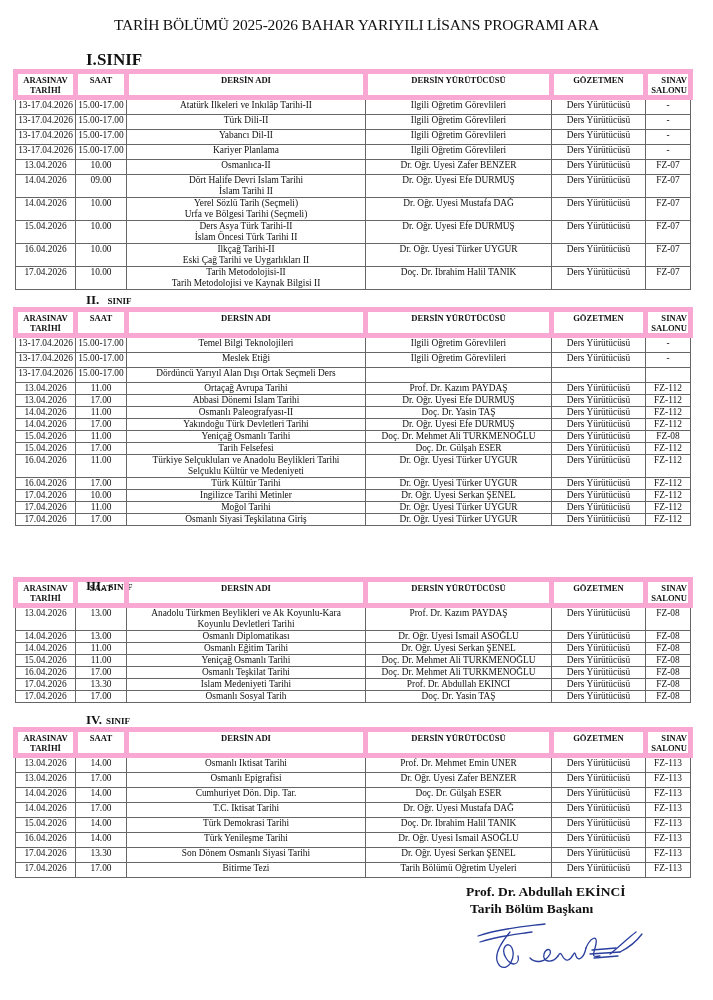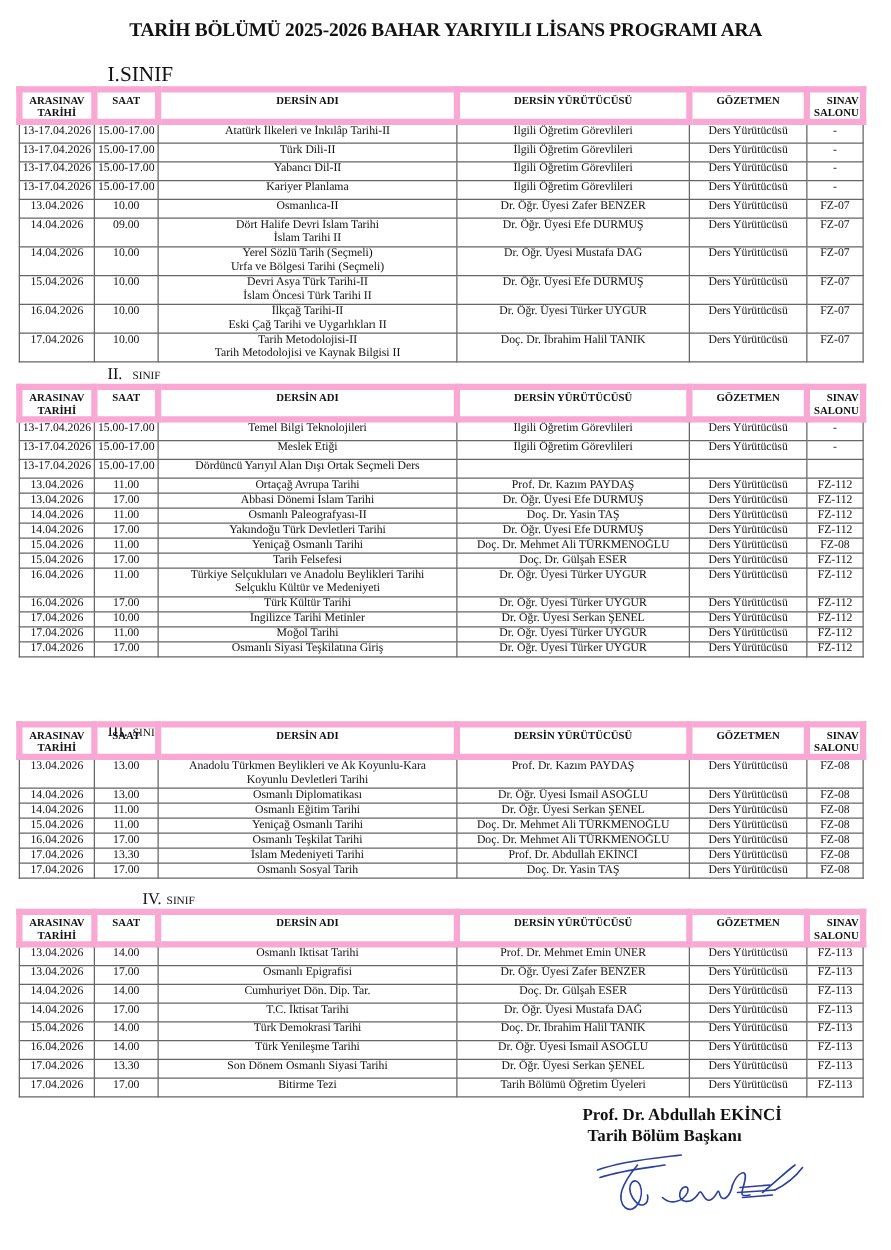--- a/index.html
+++ b/index.html
@@ -2,32 +2,32 @@
 <html><head>
 <meta charset="utf-8">
 <style>
   html, body { margin: 0; padding: 0; background: #ffffff; }
   body {
     width: 713px; height: 1000px; position: relative; overflow: hidden;
     font-family: "Liberation Serif", "DejaVu Serif", serif; color: #111;
   }
   .title {
     position: absolute; left: 0; top: 16px; width: 713px; text-align: center;
-    font-weight: bold; font-size: 15.5px; line-height: 17px; letter-spacing: -0.2px;
+    font-weight: normal; font-size: 15.5px; line-height: 17px; letter-spacing: -0.2px;
   }
   .section-label {
-    position: absolute; left: 86px; font-weight: normal;
+    position: absolute; left: 86px; font-weight: bold;
     font-family: "Liberation Serif", "DejaVu Serif", serif;
   }
   .section-label .num { font-size: 13px; }
   .section-label .word { font-size: 9px; }
   .sec1 { top: 50px; } .sec1 .num{font-size:17px}
   .sec2 { top: 290px; }
   .sec3 { top: 576px; }
-  .sec4 { top: 710px; margin-left: 28px; }
+  .sec4 { top: 710px; }
 
   table.exam {
     position: absolute; left: 13px; width: 675px;
     border-collapse: collapse; table-layout: fixed;
     font-size: 9.4px; line-height: 11px;
   }
   table.exam col.c1 { width: 60px; }
   table.exam col.c2 { width: 51px; }
   table.exam col.c3 { width: 239px; }
   table.exam col.c4 { width: 186px; }
@@ -134,21 +134,21 @@
         <td class="tall">14.04.2026</td>
         <td class="tall">10.00</td>
         <td class="tall"><span>Yerel Sözlü Tarih  (Seçmeli)</span><br><span>Urfa ve Bölgesi Tarihi (Seçmeli)</span></td>
         <td class="tall">Dr. Öğr. Üyesi Mustafa DAĞ</td>
         <td class="tall">Ders Yürütücüsü</td>
         <td class="tall">FZ-07</td>
       </tr>
       <tr>
         <td class="tall">15.04.2026</td>
         <td class="tall">10.00</td>
-        <td class="tall"><span>Devri Asya Türk Tarihi-II</span><br><span>İslam Öncesi Türk Tarihi II</span></td>
+        <td class="tall"><span>Ders Asya Türk Tarihi-II</span><br><span>İslam Öncesi Türk Tarihi II</span></td>
         <td class="tall">Dr. Öğr. Üyesi Efe DURMUŞ</td>
         <td class="tall">Ders Yürütücüsü</td>
         <td class="tall">FZ-07</td>
       </tr>
       <tr>
         <td class="tall">16.04.2026</td>
         <td class="tall">10.00</td>
         <td class="tall"><span>İlkçağ Tarihi-II</span><br><span>Eski Çağ Tarihi ve Uygarlıkları II</span></td>
         <td class="tall">Dr. Öğr. Üyesi Türker UYGUR</td>
         <td class="tall">Ders Yürütücüsü</td>

